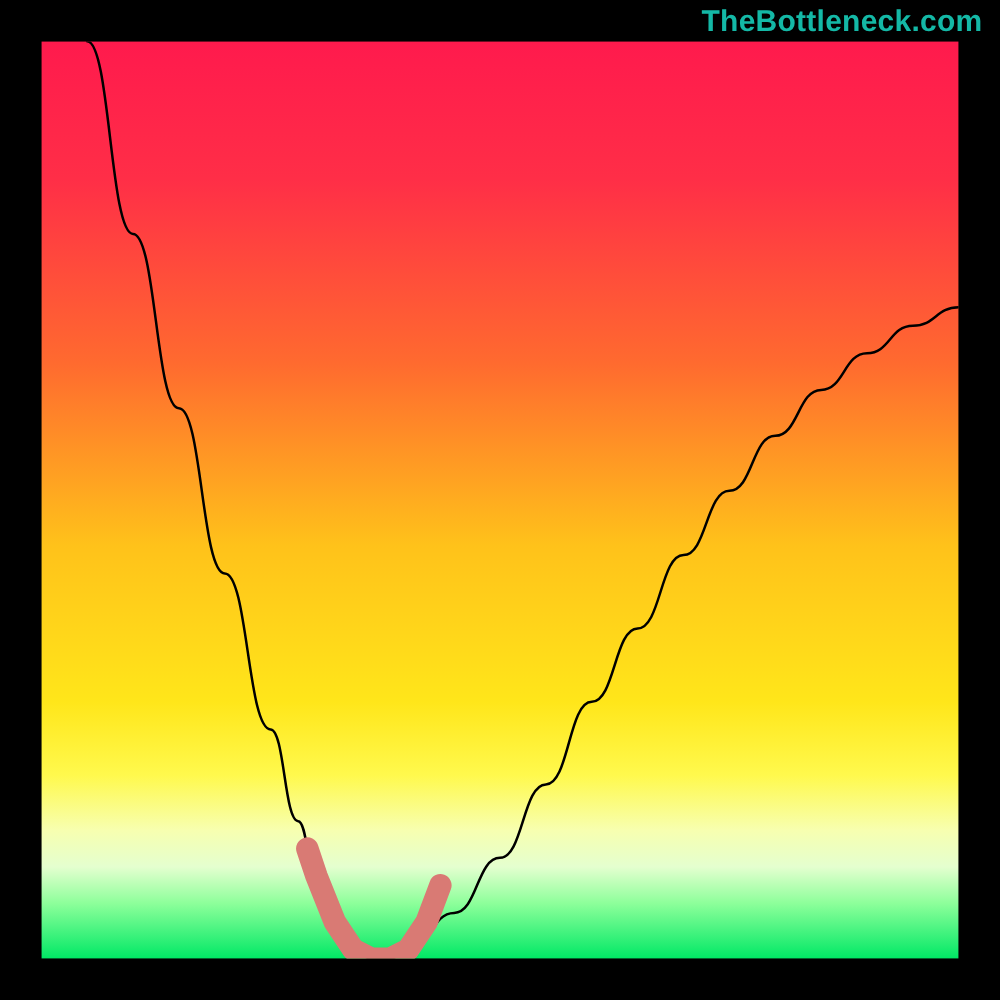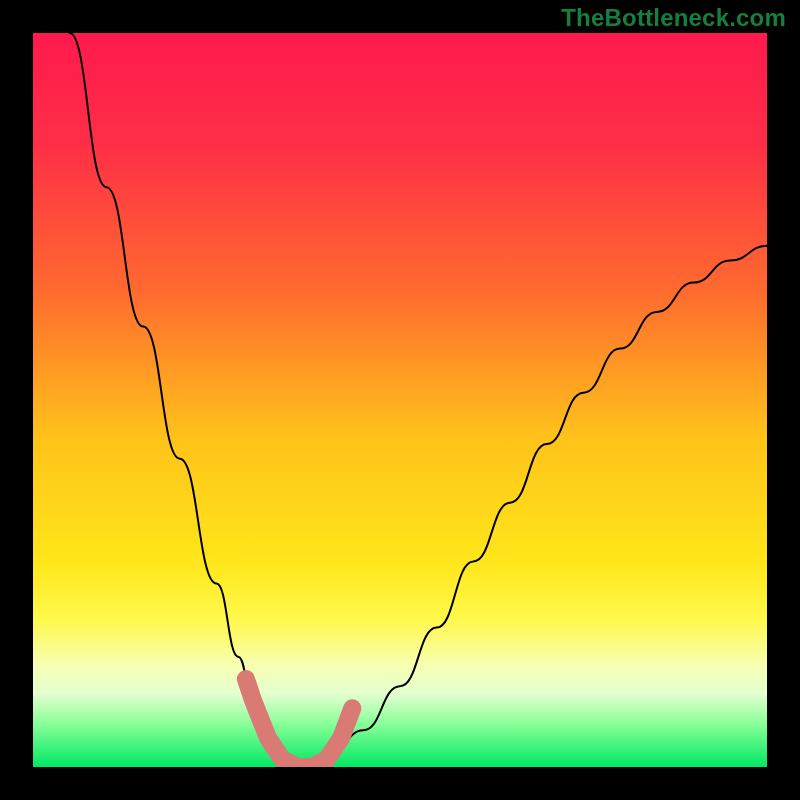--- a/index.html
+++ b/index.html
@@ -18,21 +18,21 @@
     height: 800px;
     background: #000;
   }
   .watermark {
     position: absolute;
     top: 4px;
     right: 14px;
     font-family: Arial, Helvetica, sans-serif;
     font-size: 24px;
     font-weight: 600;
-    color: #15803d;
+    color: #14b8a6;
     letter-spacing: 0.2px;
     z-index: 5;
   }
   .plot-area {
     position: absolute;
     left: 33px;
     top: 33px;
     width: 734px;
     height: 734px;
     overflow: hidden;

